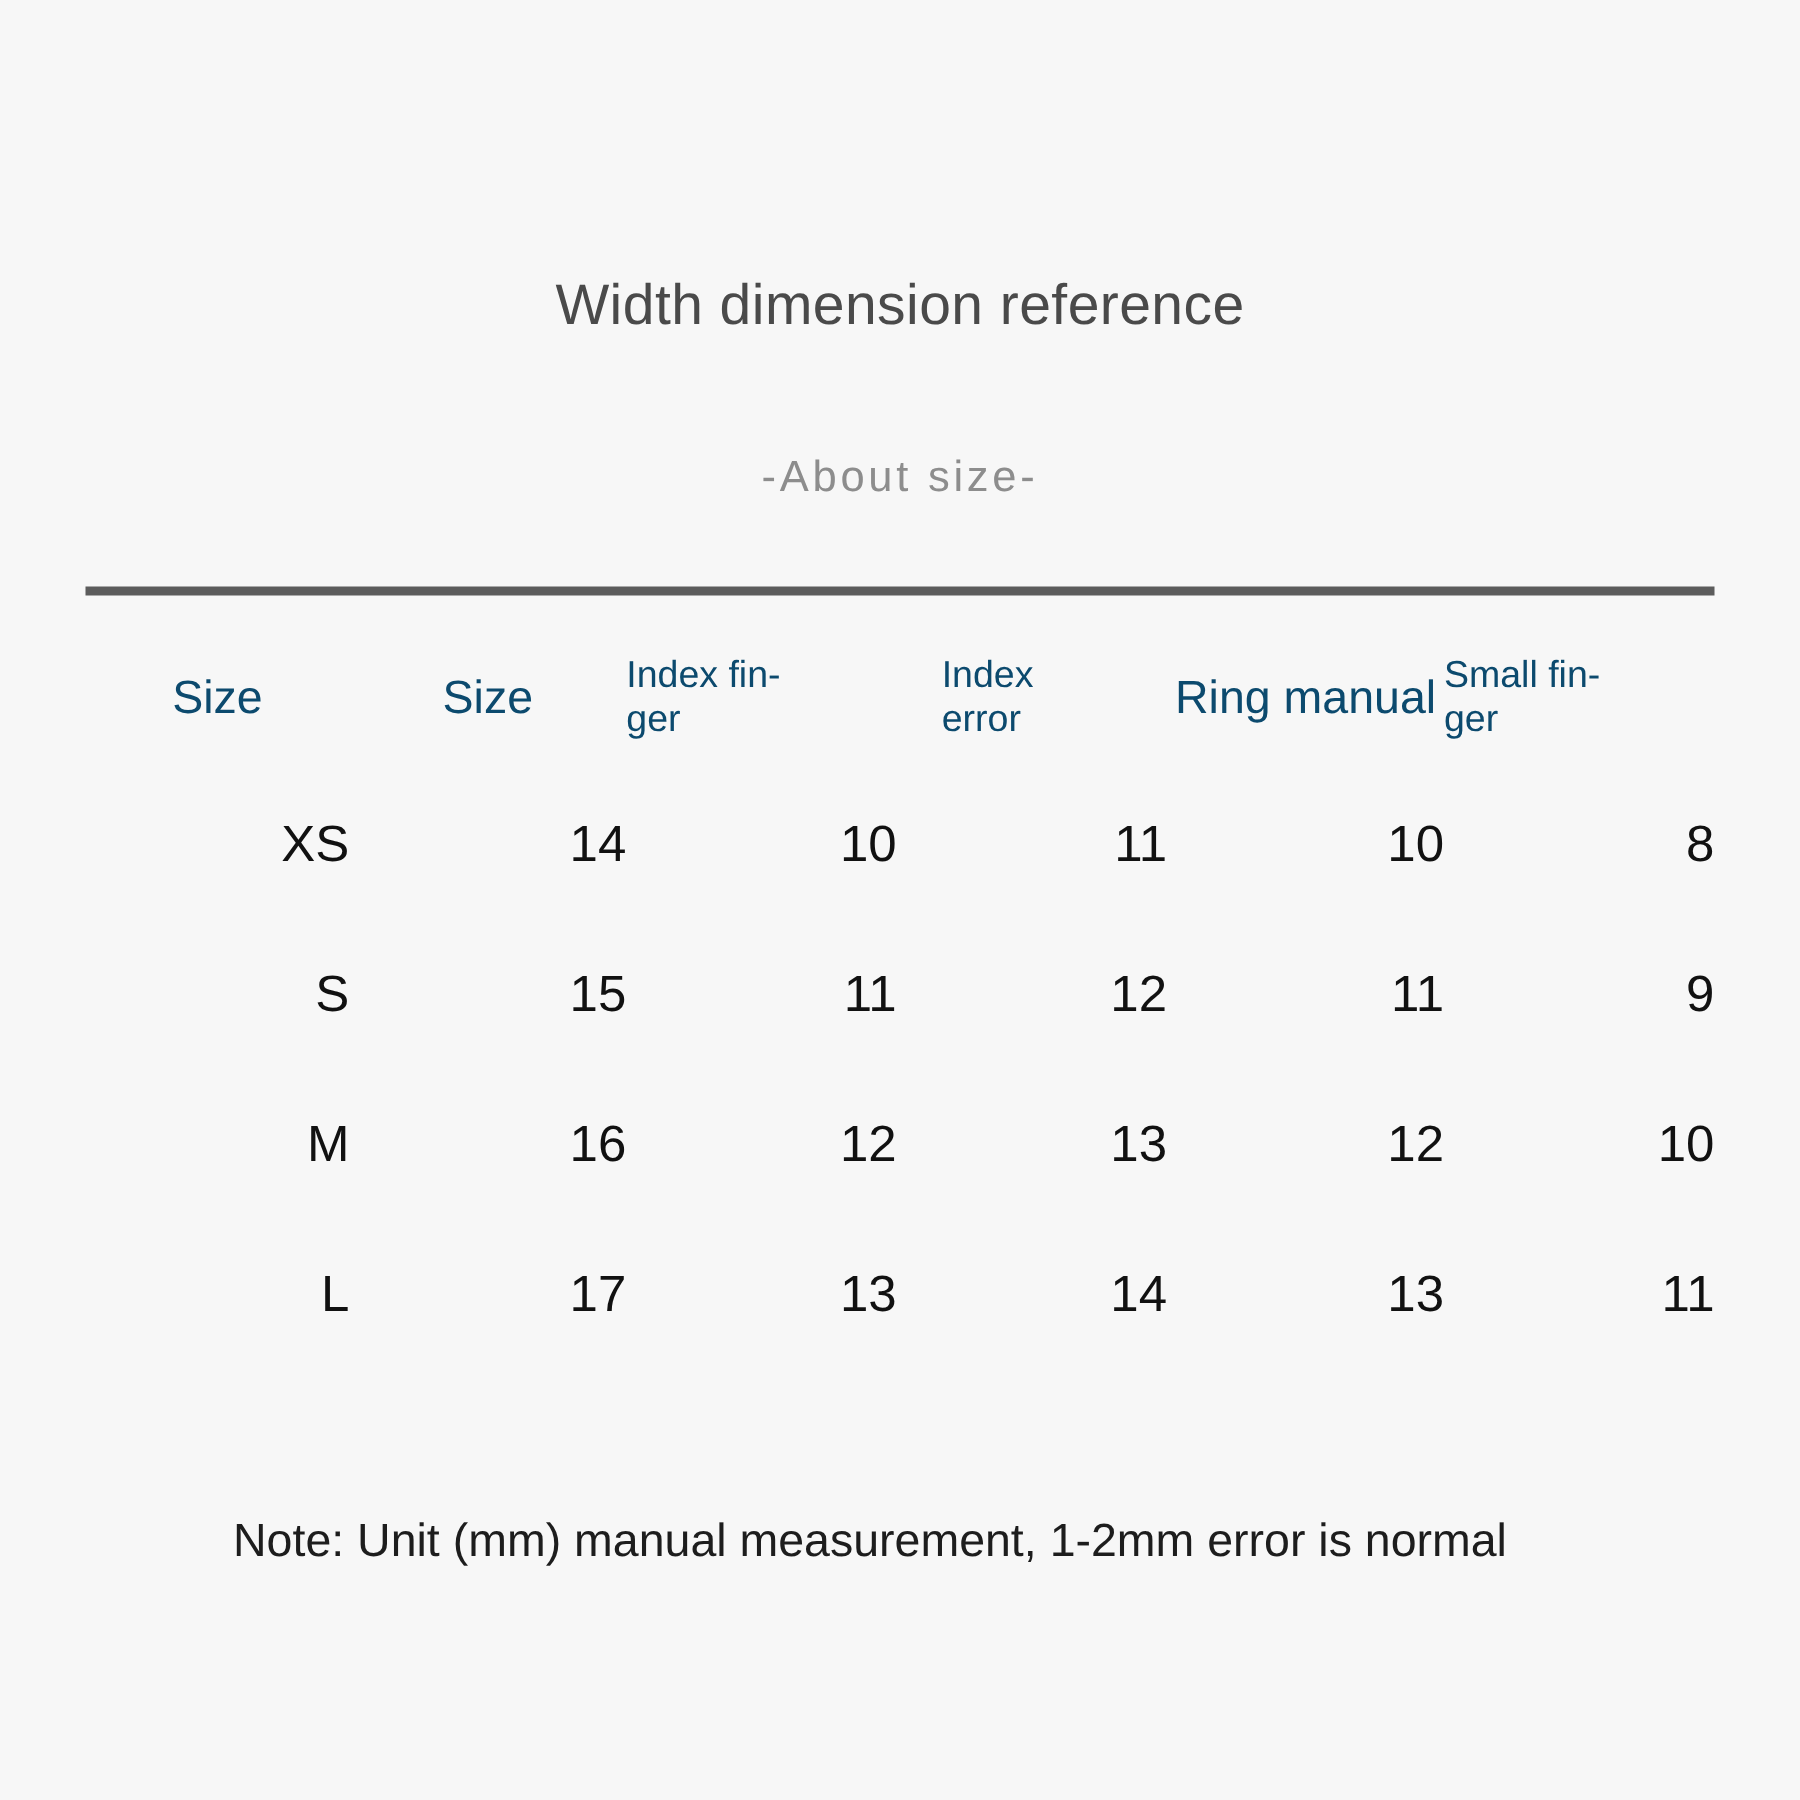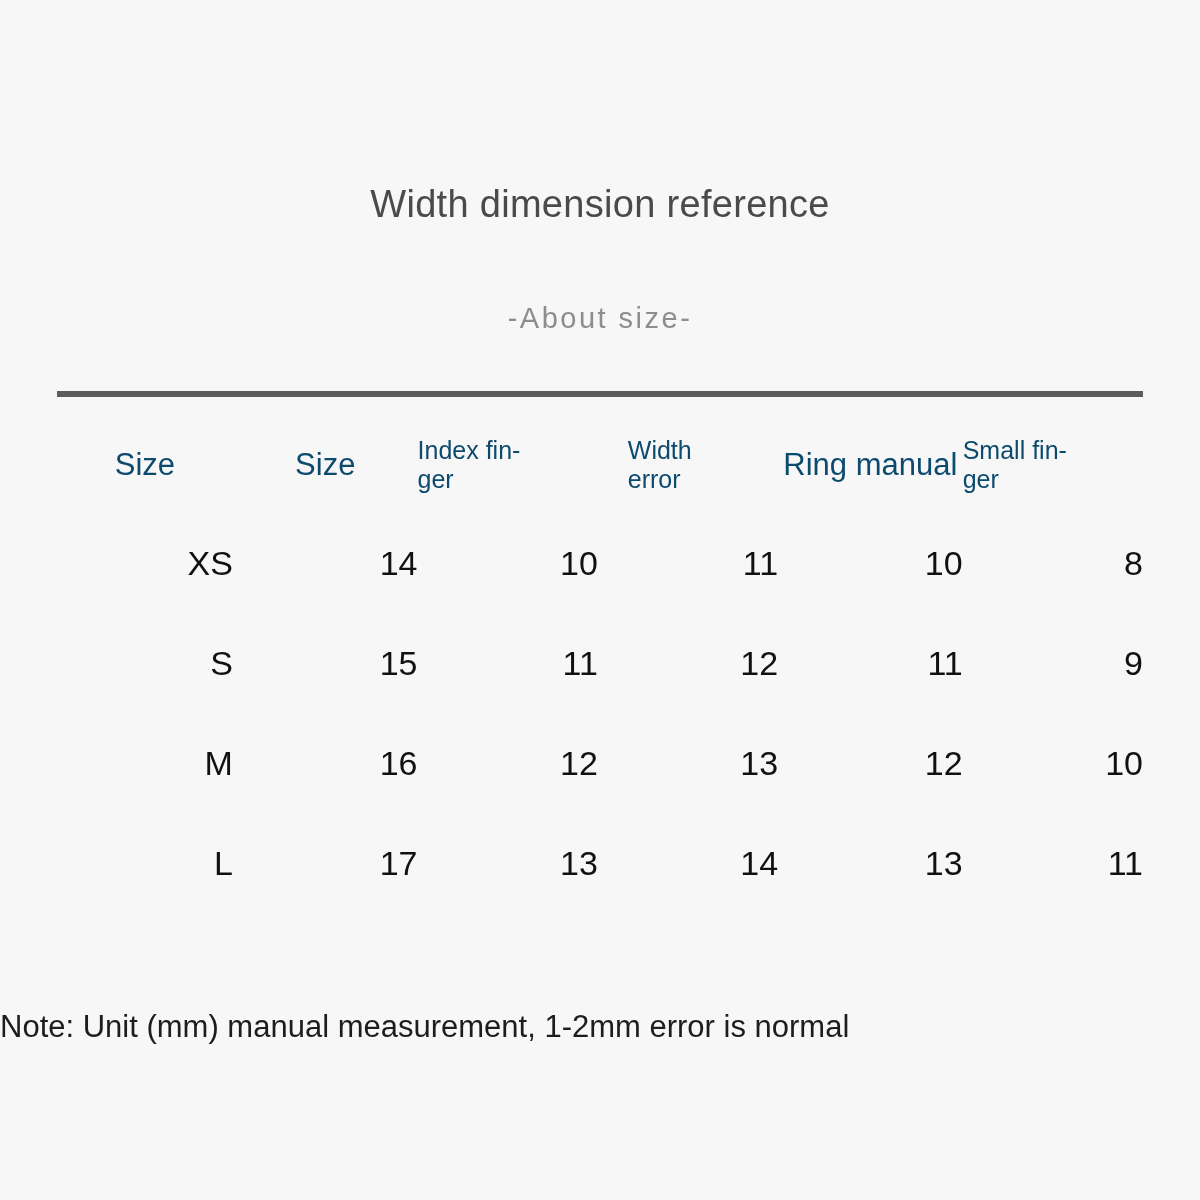--- a/index.html
+++ b/index.html
@@ -98,21 +98,21 @@
   td.size-label { font-size: 33px; }
   
   td.nudge-up { padding-bottom: 10px; }
   td.nudge-down { padding-top: 10px; }
 
   .note {
     position: absolute;
     top: 972px;
     left: 0;
     width: 1160px;
-    text-align: left;
+    text-align: center;
     font-size: 31px;
     color: #1d1d1d;
     font-weight: 400;
   }
 </style>
 </head>
 <body>
 
 <div class="page">
 
@@ -133,21 +133,21 @@
     </colgroup>
     <thead>
       <tr>
         <th class="th-big">Size</th>
         <th class="th-big">Size</th>
         <th class="th-small">
           <span>Index fin-</span><br>
           <span>ger</span>
         </th>
         <th class="th-small indent-more">
-          <span>Width</span><br>
+          <span>Index</span><br>
           <span>error</span>
         </th>
         <th class="th-big">Ring manual</th>
         <th class="th-small">
           <span>Small fin-</span><br>
           <span>ger</span>
         </th>
       </tr>
     </thead>
     <tbody>

